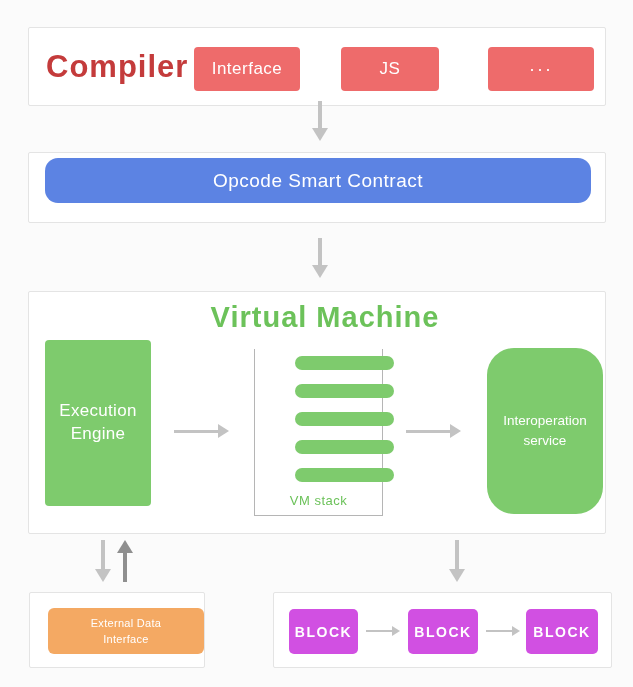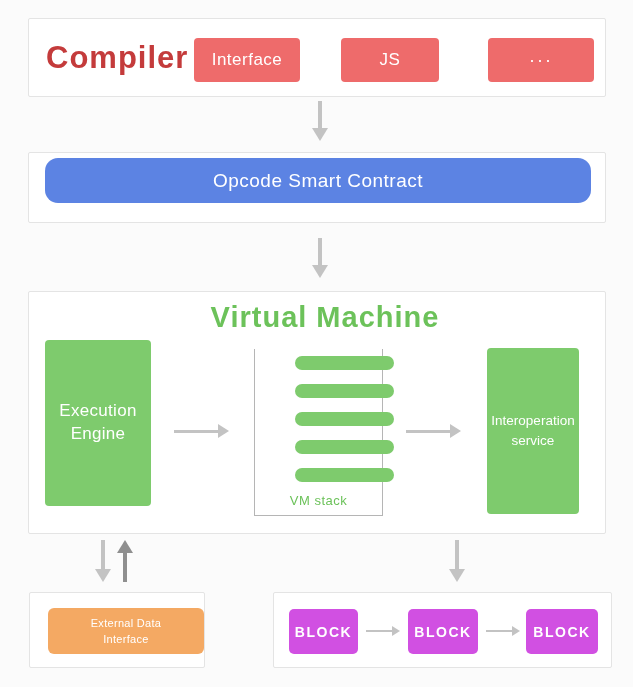--- a/index.html
+++ b/index.html
@@ -11,40 +11,40 @@
   }
   html,body{margin:0;padding:0;}
   body{background:var(--page-bg);font-family:"Liberation Sans",sans-serif;}
   .canvas{position:relative;width:633px;height:687px;background:var(--page-bg);overflow:hidden;}
   .panel{position:absolute;background:var(--panel-bg);border:1px solid var(--panel-border);
          border-radius:2px;box-sizing:border-box;}
   .node{position:absolute;display:flex;align-items:center;justify-content:center;
         color:var(--white-text);text-align:center;box-sizing:border-box;}
 
   
-  #compiler-panel{left:28px;top:18px;width:578px;height:79px;}
+  #compiler-panel{left:28px;top:27px;width:578px;height:79px;}
   .compiler-title{position:absolute;left:17px;top:50%;transform:translateY(-50%);
         font-size:31px;font-weight:bold;color:var(--red-text);letter-spacing:1px;}
   .red-node{background:var(--red-node);border-radius:4px;font-size:17px;letter-spacing:.5px;}
   #node-solidity{left:165px;top:19px;width:106px;height:44px;}
   #node-js{left:312px;top:19px;width:98px;height:44px;}
   #node-more{left:459px;top:19px;width:106px;height:44px;font-size:18px;letter-spacing:2px;}
 
   
   #opcode-panel{left:28px;top:152px;width:578px;height:71px;}
   #node-opcode{left:16px;top:5px;width:546px;height:45px;background:var(--blue-node);
         border-radius:13px;font-size:19px;letter-spacing:.5px;}
 
   
   #vm-panel{left:28px;top:291px;width:578px;height:243px;}
   .vm-title{position:absolute;top:9px;left:8px;width:100%;text-align:center;font-size:29px;
         font-weight:bold;color:var(--green-text);letter-spacing:1px;}
   .green-node{background:var(--green-node);border-radius:4px;}
   #node-exec{left:16px;top:48px;width:106px;height:166px;font-size:17px;line-height:1.35;letter-spacing:.3px;}
-  #node-interop{left:458px;top:56px;width:92px;height:166px;font-size:13.5px;line-height:1.45;padding:0 20px;}
+  #node-interop{left:458px;top:56px;width:116px;height:166px;font-size:13.5px;line-height:1.45;padding:0 20px;border-radius:27px;}
   #vm-stack{position:absolute;left:225px;top:57px;width:129px;height:167px;background:#fff;
         border-left:1px solid var(--stack-border);border-right:1px solid var(--stack-border);
         border-bottom:1px solid var(--stack-border);box-sizing:border-box;padding-left:40px;}
   .stack-bar{margin:14px auto 0;width:99px;height:14px;border-radius:7px;background:var(--green-node);}
   .stack-bar:first-child{margin-top:7px;}
   .vm-stack-label{position:absolute;bottom:7px;left:0;width:100%;text-align:center;
         font-size:13px;color:var(--green-text);letter-spacing:.5px;}
 
   
   #external-panel{left:29px;top:592px;width:176px;height:76px;}

